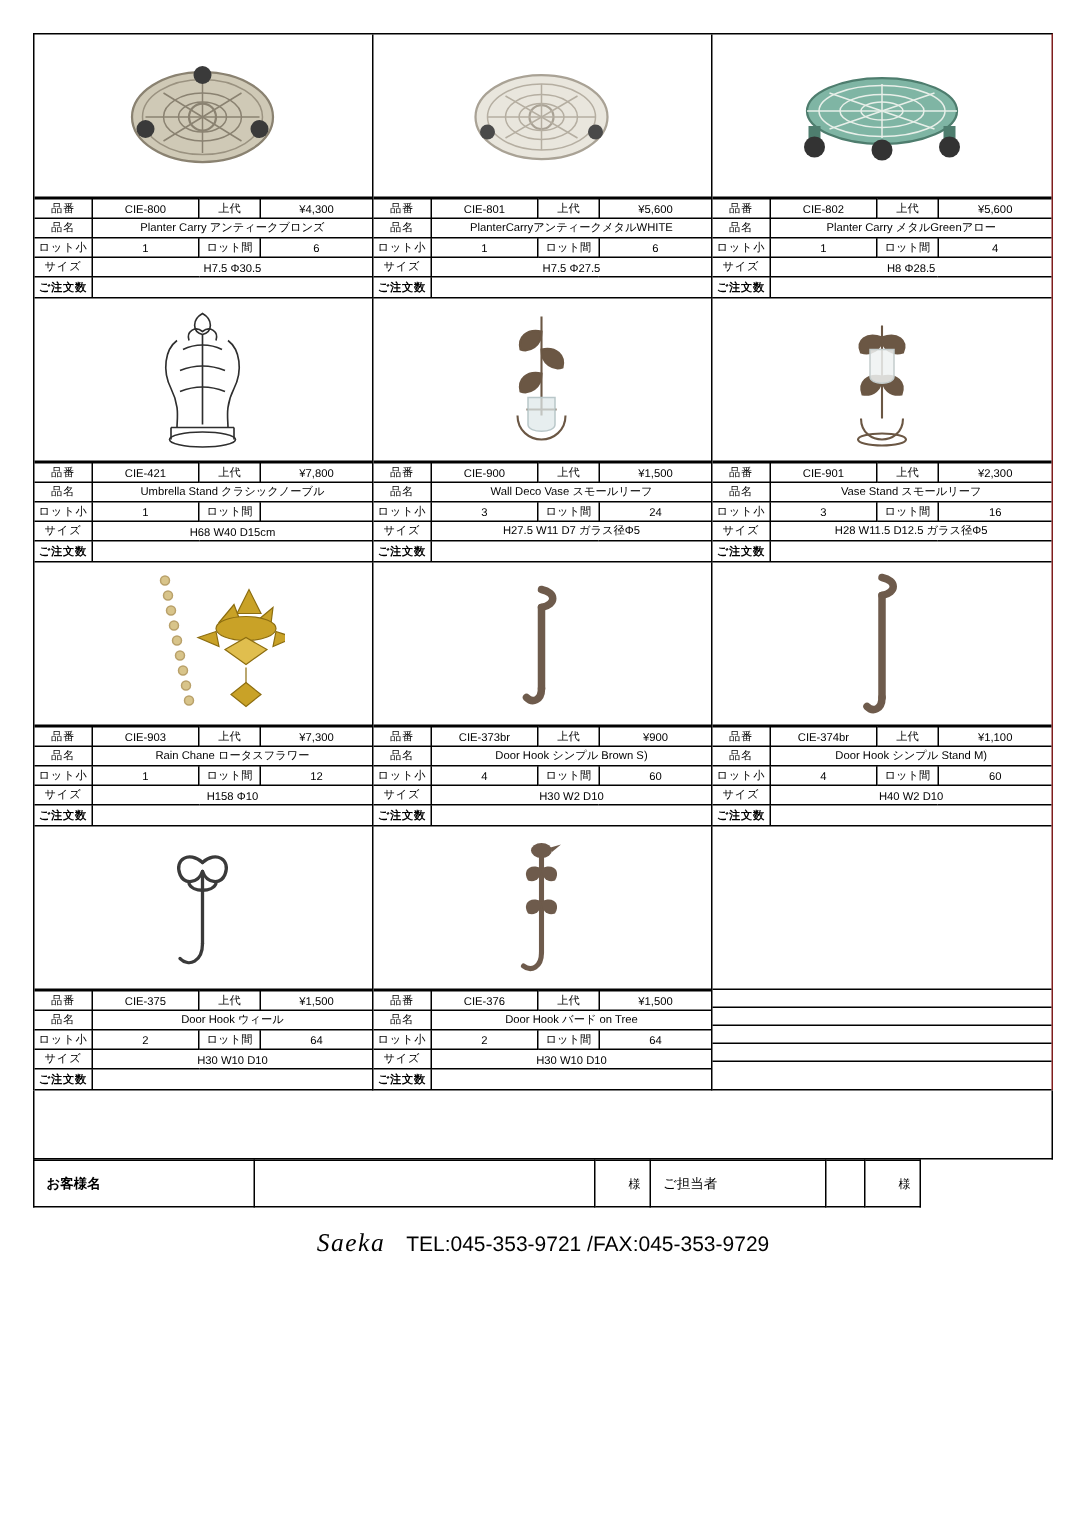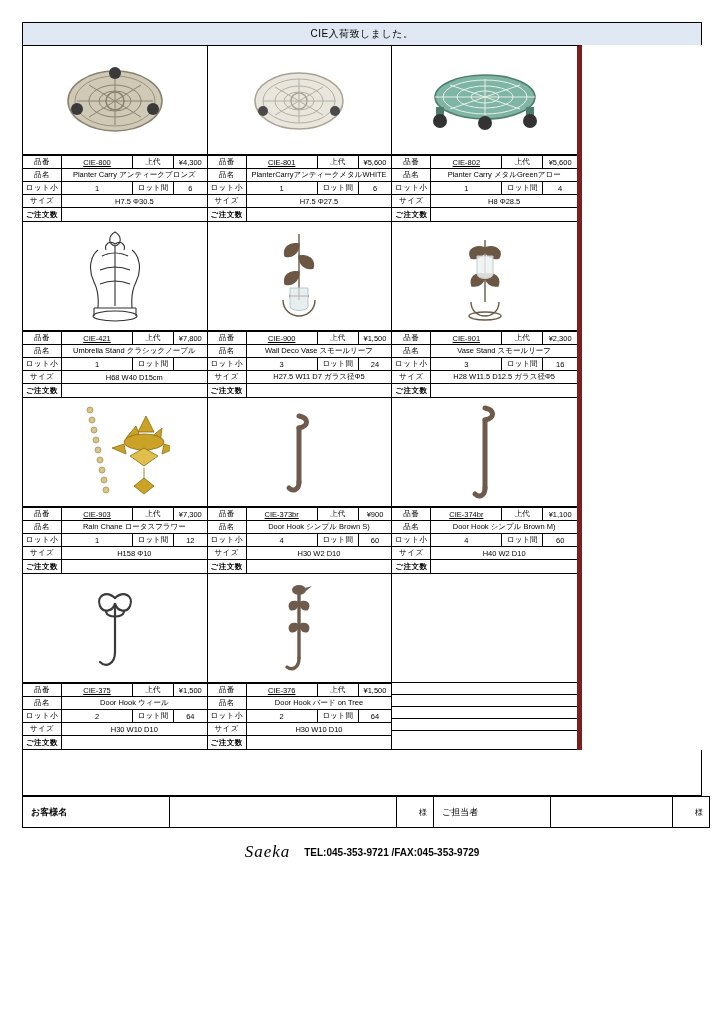--- a/index.html
+++ b/index.html
@@ -25,23 +25,23 @@
     border: 1px solid #000;
     border-bottom: none;
     background: #dfe8f3;
     height: 22px;
     line-height: 22px;
     text-align: center;
     font-size: 10px;
     letter-spacing: 0.5px;
   }
   .grid {
-    width: 560px;
+    width: 680px;
     border-left: 1px solid #000;
-    border-right: 5px solid #7f1d1d;
+    border-right: 1px solid #7f1d1d;
     border-top: 1px solid #000;
     box-sizing: border-box;
   }
   .row {
     display: flex;
     width: 100%;
     box-sizing: border-box;
   }
   .cell-product {
     width: 33.3333%;
@@ -75,21 +75,21 @@
     white-space: nowrap;
     overflow: hidden;
   }
   .spec tr td:first-child { border-left: none; }
   .spec tr td:last-child { border-right: none; }
   .spec tr:last-child td { border-bottom: none; }
   .lbl {
     width: 34px;
     letter-spacing: 0.5px;
   }
-  .code { width: 66px; text-decoration: underline; }
+  .code { width: 66px; }
   .priceLbl { width: 36px; }
   .price { text-align: right; padding-right: 6px; }
   .lotLbl2 { width: 38px; }
   .order-row td { height: 13px; font-weight: bold; }
 
   .empty-cell {
     width: 33.3333%;
     box-sizing: border-box;
     border-bottom: 1px solid #000;
     border-right: 1px solid #000;
@@ -103,21 +103,21 @@
   .blank-block {
     width: 680px;
     height: 46px;
     border-left: 1px solid #000;
     border-right: 1px solid #000;
     border-bottom: 1px solid #000;
     box-sizing: border-box;
   }
 
   .footer-table {
-    width: 688px;
+    width: 592px;
     border-collapse: collapse;
     table-layout: fixed;
     font-size: 9px;
   }
   .footer-table td {
     border: 1px solid #000;
     height: 30px;
     padding: 0 8px;
     vertical-align: middle;
   }
@@ -131,33 +131,32 @@
     justify-content: center;
     gap: 14px;
   }
   .logo-script {
     font-family: "Liberation Serif", serif;
     font-style: italic;
     font-size: 17px;
     letter-spacing: 1px;
   }
   .tel-text {
-    font-size: 10px;
-    font-weight: bold;
+    font-size: 14px;
+    font-weight: normal;
   }
 
   
   svg { display: block; }
 </style>
 </head>
 <body>
 
 <div class="page">
 
-  <div class="title-bar">CIE入荷致しました。</div>
 
   <div class="grid">
 
     <div class="row">
 
       <div class="cell-product">
         <div class="img-box">
           <svg width="120" height="86" viewBox="0 0 120 86">
             <ellipse cx="60" cy="44" rx="47" ry="30" fill="#cfc9b6" stroke="#8a8271" stroke-width="1.5"></ellipse>
             <ellipse cx="60" cy="44" rx="40" ry="25" fill="none" stroke="#9a9280" stroke-width="1"></ellipse>
@@ -554,21 +553,21 @@
         <table class="spec">
           <tbody>
               <tr>
             <td class="lbl">品番</td>
             <td class="code">CIE-374br</td>
             <td class="priceLbl">上代</td>
             <td class="price">¥1,100</td>
           </tr>
           <tr>
             <td class="lbl">品名</td>
-            <td colspan="3">Door Hook シンプル Brown M)</td>
+            <td colspan="3">Door Hook シンプル Stand M)</td>
           </tr>
           <tr>
             <td class="lbl">ロット小</td>
             <td>4</td>
             <td class="lotLbl2">ロット間</td>
             <td>60</td>
           </tr>
           <tr>
             <td class="lbl">サイズ</td>
             <td colspan="3">H40 W2 D10</td>

